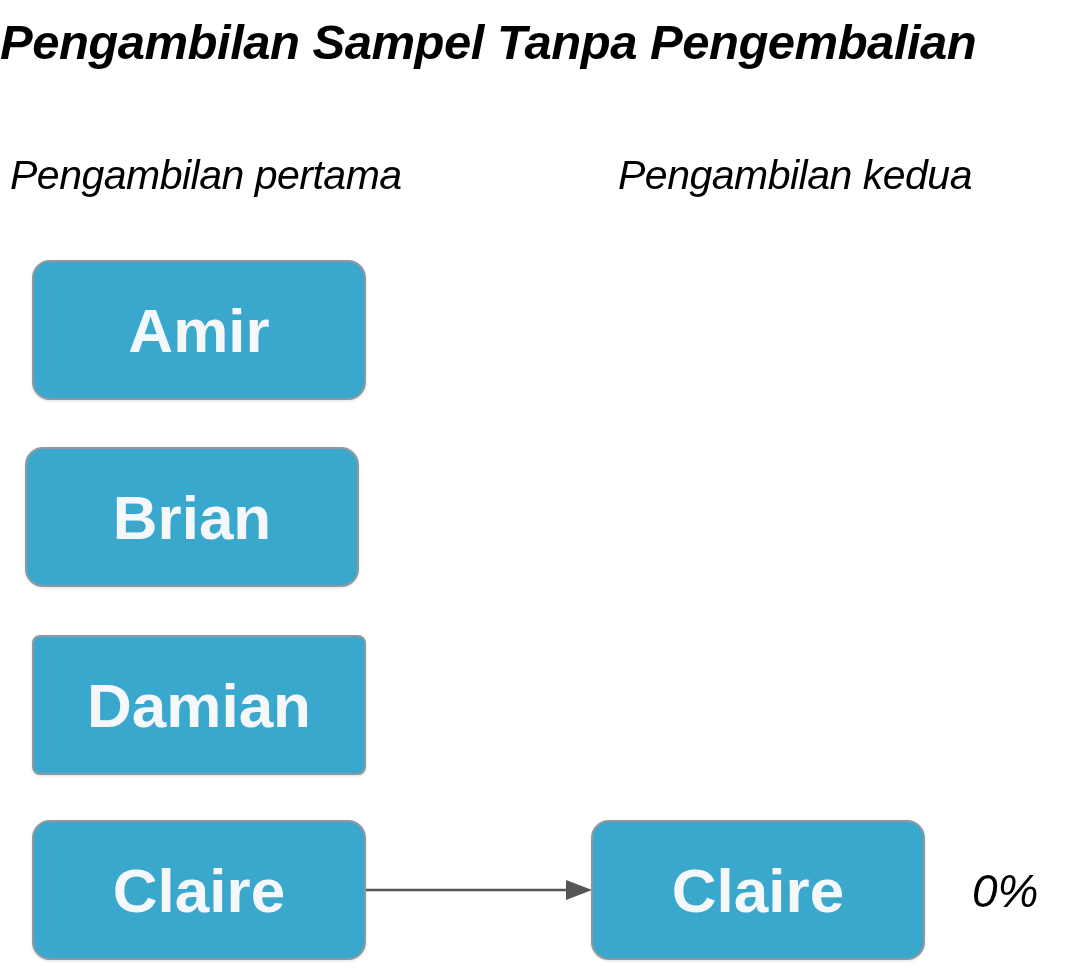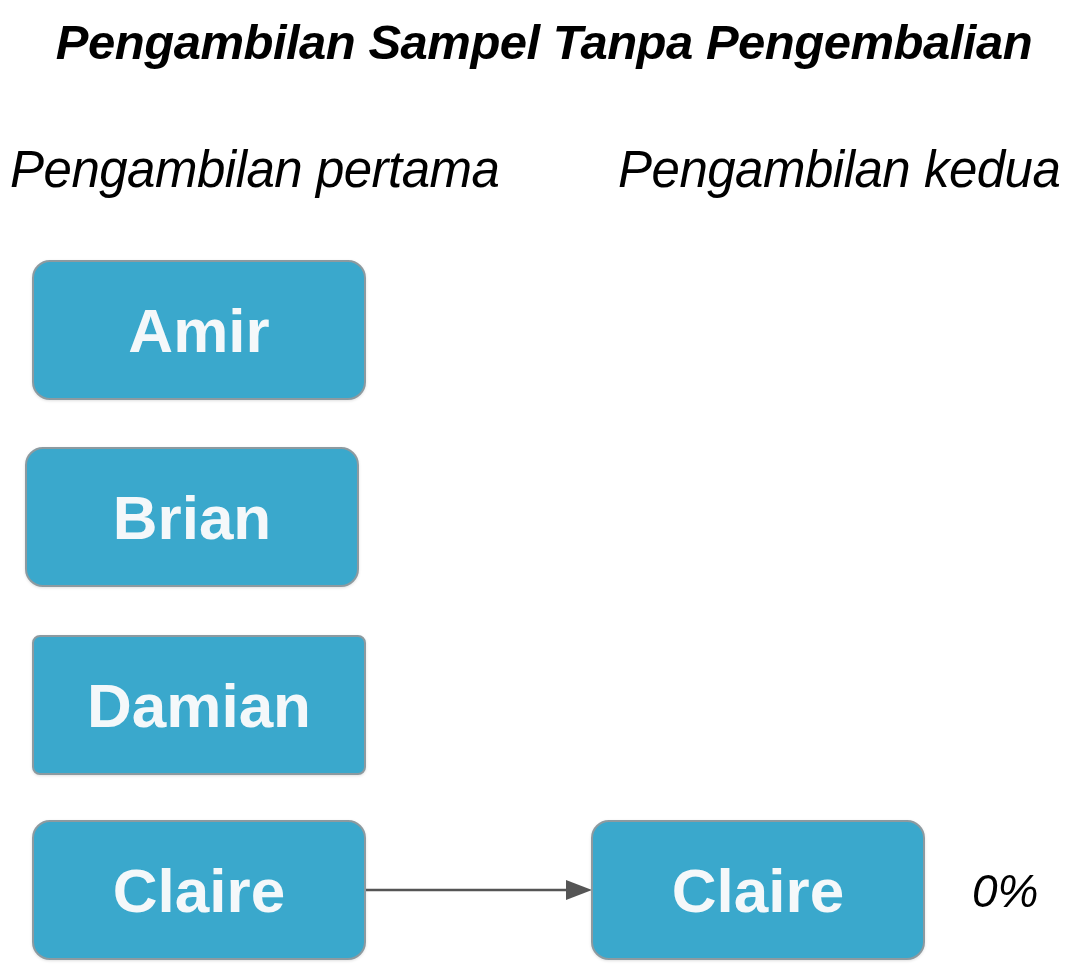--- a/index.html
+++ b/index.html
@@ -1,26 +1,26 @@
 <!DOCTYPE html>
 <html><head>
   <meta charset="utf-8">
   <style>
     html, body { margin: 0; padding: 0; }
     body {
       width: 1088px; height: 976px; background: #ffffff; position: relative;
       overflow: hidden; font-family: "Liberation Sans", "DejaVu Sans", sans-serif;
     }
     .title {
-      position: absolute; left: 0; top: 14px; width: 1088px; text-align: center;
+      position: absolute; left: 0; top: 14px; width: 1088px; 
       font-size: 49px; font-weight: bold; font-style: italic; color: #000;
       letter-spacing: -0.5px;
     }
     .col-label {
-      position: absolute; top: 140px; font-size: 51px; font-style: italic; color: #000;
+      position: absolute; top: 152px; font-size: 41px; font-style: italic; color: #000;
       letter-spacing: -0.5px;
     }
     .col1 { left: 10px; }
     .col2 { left: 618px; }
     .box {
       position: absolute; width: 334px; height: 140px; background: #3aa8cc;
       border: 2px solid #8c9aa0; border-radius: 18px; box-sizing: border-box;
       display: flex; align-items: center; justify-content: center;
       color: #f4f8fa; font-size: 62px; font-weight: bold;
       box-shadow: 0 1px 3px rgba(0,0,0,0.12);

